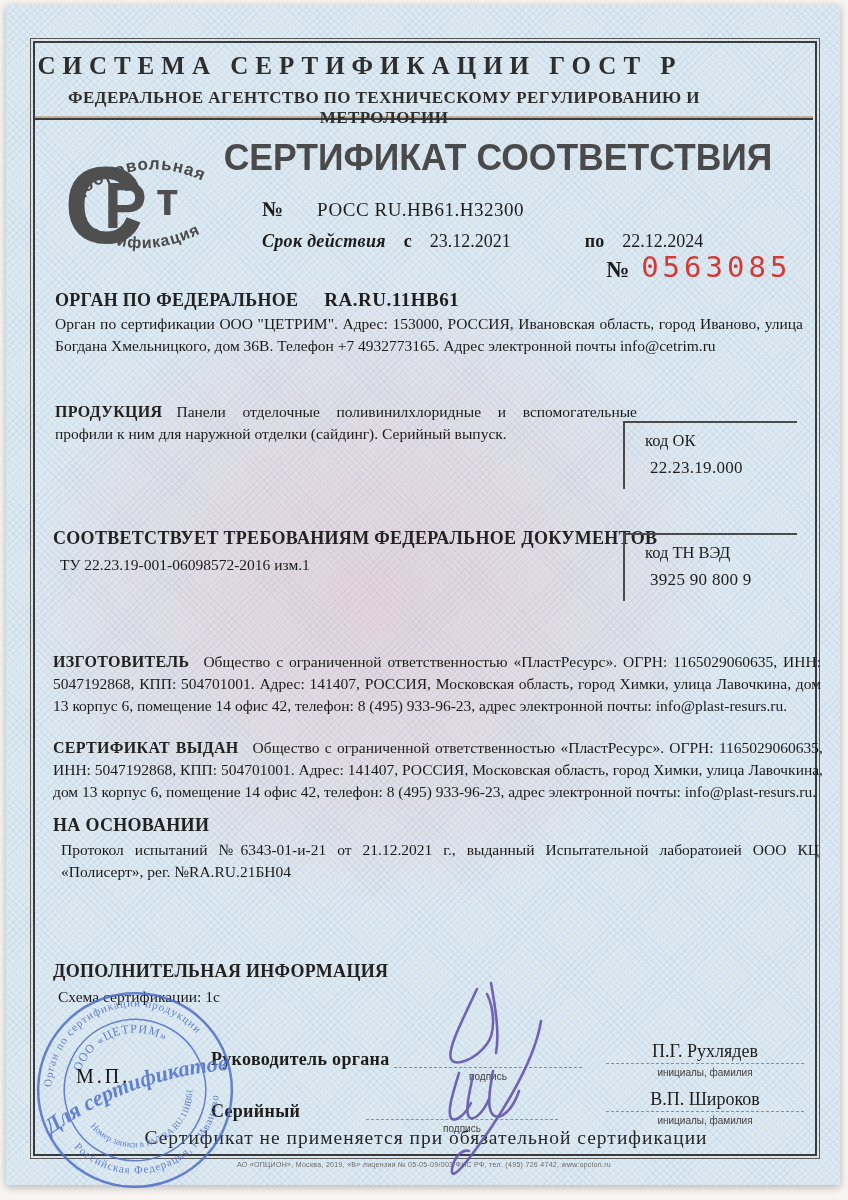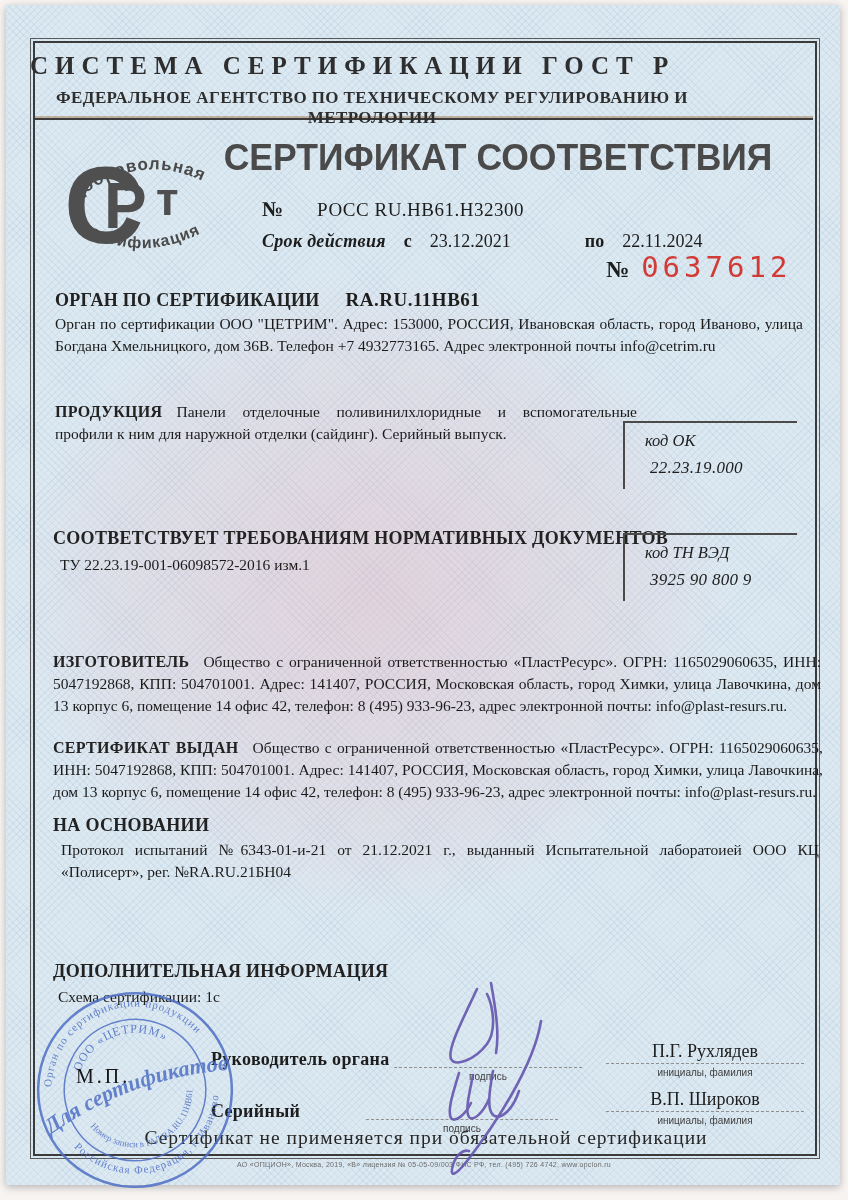--- a/index.html
+++ b/index.html
@@ -9,41 +9,41 @@
     background-color:#dde9f1;
     background-image:
       radial-gradient(ellipse 480px 430px at 44% 50%, rgba(236,160,170,0.30), rgba(236,160,170,0.12) 55%, rgba(236,160,170,0) 75%),
       repeating-linear-gradient(45deg, rgba(140,175,210,0.16) 0 1px, transparent 1px 5px),
       repeating-linear-gradient(-45deg, rgba(140,175,210,0.16) 0 1px, transparent 1px 5px);
     box-shadow:0 2px 8px rgba(0,0,0,.28);}
   .abs{position:absolute;}
   .frame{position:absolute;left:24px;top:33px;width:788px;height:1119px;border:1px solid #5a5a5a;}
   .frame::after{content:"";position:absolute;inset:2px;border:2px solid #3b3b3b;}
   .header-divider{position:absolute;left:29px;top:113px;width:778px;height:2px;background:#3b3b3b;box-shadow:0 -2px 0 rgba(160,110,60,.45);}
-  .hdr1{left:24px;top:47px;width:660px;font-weight:bold;font-size:25px;letter-spacing:7px;color:#2e2e2e;}
-  .hdr2{left:24px;top:83px;width:684px;text-align:center;font-weight:bold;font-size:17px;letter-spacing:.4px;color:#2e2e2e;}
+  .hdr1{left:24px;top:47px;width:660px;text-align:center;font-weight:bold;font-size:25px;letter-spacing:7px;color:#2e2e2e;}
+  .hdr2{left:36px;top:83px;width:684px;text-align:center;font-weight:bold;font-size:17px;letter-spacing:.4px;color:#2e2e2e;}
   .doc-title{left:204px;top:132px;width:576px;text-align:center;font-family:"Liberation Sans",sans-serif;
     font-weight:bold;font-size:37px;color:#4a4a4a;transform:scaleX(.96);transform-origin:center;letter-spacing:0px;}
   .cert-no{left:256px;top:192px;}
   .no-sign{font-weight:bold;font-size:21px;}
   .no-val{font-size:19px;margin-left:34px;letter-spacing:.5px;margin-top:31px;}
   .validity{left:256px;top:226px;font-size:18px;}
   .v-label{font-weight:bold;letter-spacing:.3px;font-style:italic;}
   .v-from-label{font-weight:bold;margin-left:18px;}
   .v-date{margin-left:18px;}
   .v-to-label{font-weight:bold;margin-left:74px;}
   .blank-no{left:600px;top:245px;}
   .blank-no-sign{font-weight:bold;font-size:23px;color:#1c1c1c;}
   .blank-no-val{font-family:"DejaVu Sans Mono",monospace;font-size:29px;color:#d23b35;letter-spacing:4px;margin-left:12px;}
   .sec-head{font-weight:bold;font-size:18px;letter-spacing:.3px;color:#222;}
   .sec-head-inline{font-weight:bold;font-size:16px;letter-spacing:.3px;color:#222;margin-right:14px;}
   .body-text{font-size:15.5px;line-height:1.42;color:#1b1b1b;}
   .para{margin:0;text-align:justify;}
   .reg-num{font-size:19px;margin-left:26px;font-weight:bold;letter-spacing:.5px;}
-  .code-box{border-top:2px solid #4a4a4a;border-left:2px solid #4a4a4a;padding:8px 0 0 20px;width:152px;height:58px;font-style:italic;}
+  .code-box{border-top:2px solid #4a4a4a;border-left:2px solid #4a4a4a;padding:8px 0 0 20px;width:152px;height:58px;}
   .code-label{font-size:16.5px;}
   .code-value{font-size:17px;margin-top:7px;margin-left:5px;letter-spacing:.3px;}
   .sigrole{font-weight:bold;font-size:18px;letter-spacing:.3px;}
   .sigfield .line{height:22px;border-bottom:1.5px dashed #8f8f8f;text-align:center;font-size:18px;}
   .sigfield .cap{font-family:"Liberation Sans",sans-serif;font-size:10px;color:#3f3f3f;text-align:center;padding-top:3px;}
   .mp{left:70px;top:1060px;font-size:20px;letter-spacing:3px;color:#141414;z-index:6;}
   .footer-note{left:40px;top:1122px;width:760px;text-align:center;font-size:19.5px;letter-spacing:1px;color:#262626;}
   .print-info{left:0;top:1161px;width:848px;text-align:center;font-family:"Liberation Sans",sans-serif;
     font-size:7px;color:#6b6b6b;letter-spacing:.3px;}
   .stamp{left:16px;top:972px;z-index:5;opacity:.85;transform:rotate(-20deg);}
@@ -78,41 +78,41 @@
     <text x="100" y="86" font-size="46" font-weight="bold" fill="#4f4f4f" font-family="'DejaVu Sans',sans-serif">т</text>
   </svg>
 
   <div class="abs doc-title">СЕРТИФИКАТ СООТВЕТСТВИЯ</div>
 
   <div class="abs cert-no">
     <span class="no-sign">№</span><span class="no-val">РОСС RU.НВ61.Н32300</span>
   </div>
 
   <div class="abs validity">
-    <span class="v-label">Срок действия</span><span class="v-from-label">с</span><span class="v-date">23.12.2021</span><span class="v-to-label">по</span><span class="v-date">22.11.2024</span>
+    <span class="v-label">Срок действия</span><span class="v-from-label">с</span><span class="v-date">23.12.2021</span><span class="v-to-label">по</span><span class="v-date">22.12.2024</span>
   </div>
 
   <div class="abs blank-no">
-    <span class="blank-no-sign">№</span><span class="blank-no-val">0637612</span>
+    <span class="blank-no-sign">№</span><span class="blank-no-val">0563085</span>
   </div>
 
   <div class="abs" style="left:49px;top:284px;">
-    <span class="sec-head">ОРГАН ПО СЕРТИФИКАЦИИ</span><span class="reg-num">RA.RU.11НВ61</span>
+    <span class="sec-head">ОРГАН ПО ФЕДЕРАЛЬНОЕ</span><span class="reg-num">RA.RU.11НВ61</span>
   </div>
   <p class="abs para body-text" style="left:49px;top:308px;width:748px;">Орган по сертификации ООО "ЦЕТРИМ". Адрес: 153000, РОССИЯ, Ивановская область, город Иваново, улица Богдана Хмельницкого, дом 36В. Телефон +7 4932773165. Адрес электронной почты info@cetrim.ru</p>
 
   <p class="abs para" style="left:49px;top:396px;width:582px;">
     <span class="sec-head-inline">ПРОДУКЦИЯ</span><span class="body-text">Панели отделочные поливинилхлоридные и вспомогательные профили к ним для наружной отделки (сайдинг). Серийный выпуск.</span>
   </p>
   <div class="abs code-box" style="left:617px;top:416px;">
     <div class="code-label">код ОК</div>
     <div class="code-value">22.23.19.000</div>
   </div>
 
-  <div class="abs sec-head" style="left:47px;top:523px;">СООТВЕТСТВУЕТ ТРЕБОВАНИЯМ НОРМАТИВНЫХ ДОКУМЕНТОВ</div>
+  <div class="abs sec-head" style="left:47px;top:523px;">СООТВЕТСТВУЕТ ТРЕБОВАНИЯМ ФЕДЕРАЛЬНОЕ ДОКУМЕНТОВ</div>
   <div class="abs body-text" style="left:54px;top:549px;">ТУ 22.23.19-001-06098572-2016 изм.1</div>
   <div class="abs code-box" style="left:617px;top:528px;">
     <div class="code-label">код ТН ВЭД</div>
     <div class="code-value">3925 90 800 9</div>
   </div>
 
   <p class="abs para" style="left:47px;top:646px;width:768px;">
     <span class="sec-head-inline">ИЗГОТОВИТЕЛЬ</span><span class="body-text">Общество с ограниченной ответственностью «ПластРесурс». ОГРН: 1165029060635, ИНН: 5047192868, КПП: 504701001. Адрес: 141407, РОССИЯ, Московская область, город Химки, улица Лавочкина, дом 13 корпус 6, помещение 14 офис 42, телефон: 8 (495) 933-96-23, адрес электронной почты: info@plast-resurs.ru.</span>
   </p>
 

